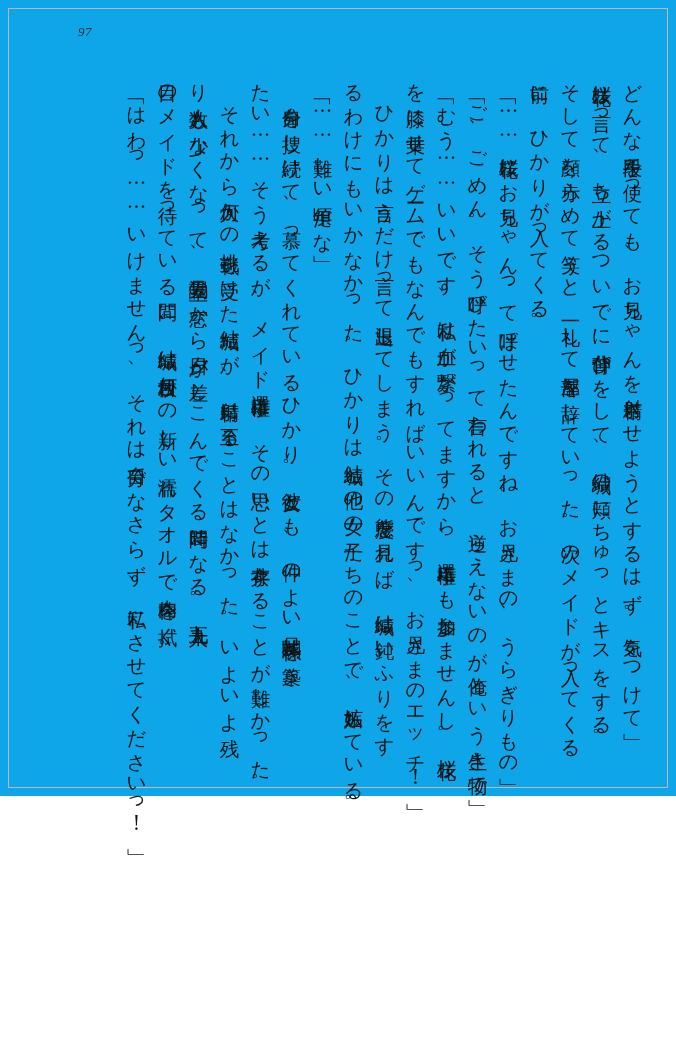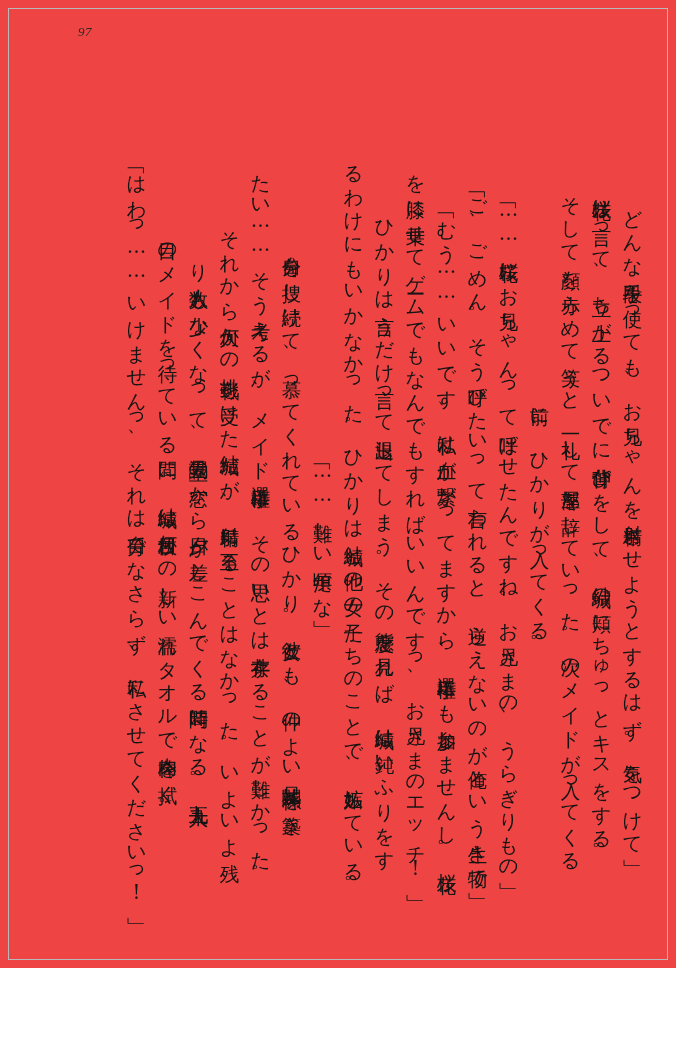--- a/index.html
+++ b/index.html
@@ -11,24 +11,23 @@
     width: 676px;
     height: 1050px;
     font-family: "Liberation Serif", "DejaVu Serif", serif;
     color: #1a1a1a;
     position: relative;
     overflow: hidden;
   }
   #page {
     position: relative;
     width: 676px;
-    height: 968px;
+    height: 796px;
     box-sizing: border-box;
-    background: #ef4444;
-    text-align: center;
+    background: #0ea5e9;
   }
   
   #page-frame {
     position: absolute;
     left: 8px;
     top: 8px;
     right: 8px;
     bottom: 8px;
     border: 1px solid #b9b9b9;
     pointer-events: none;

